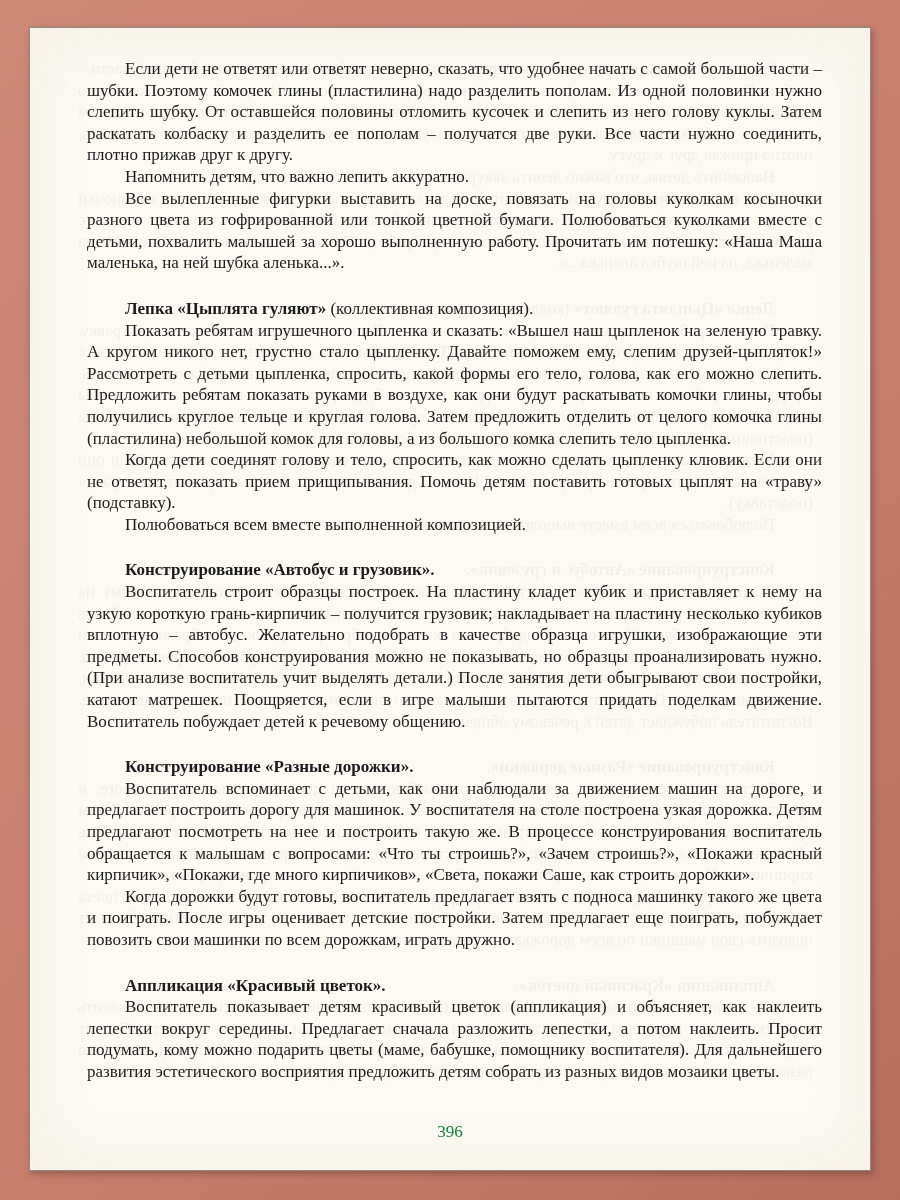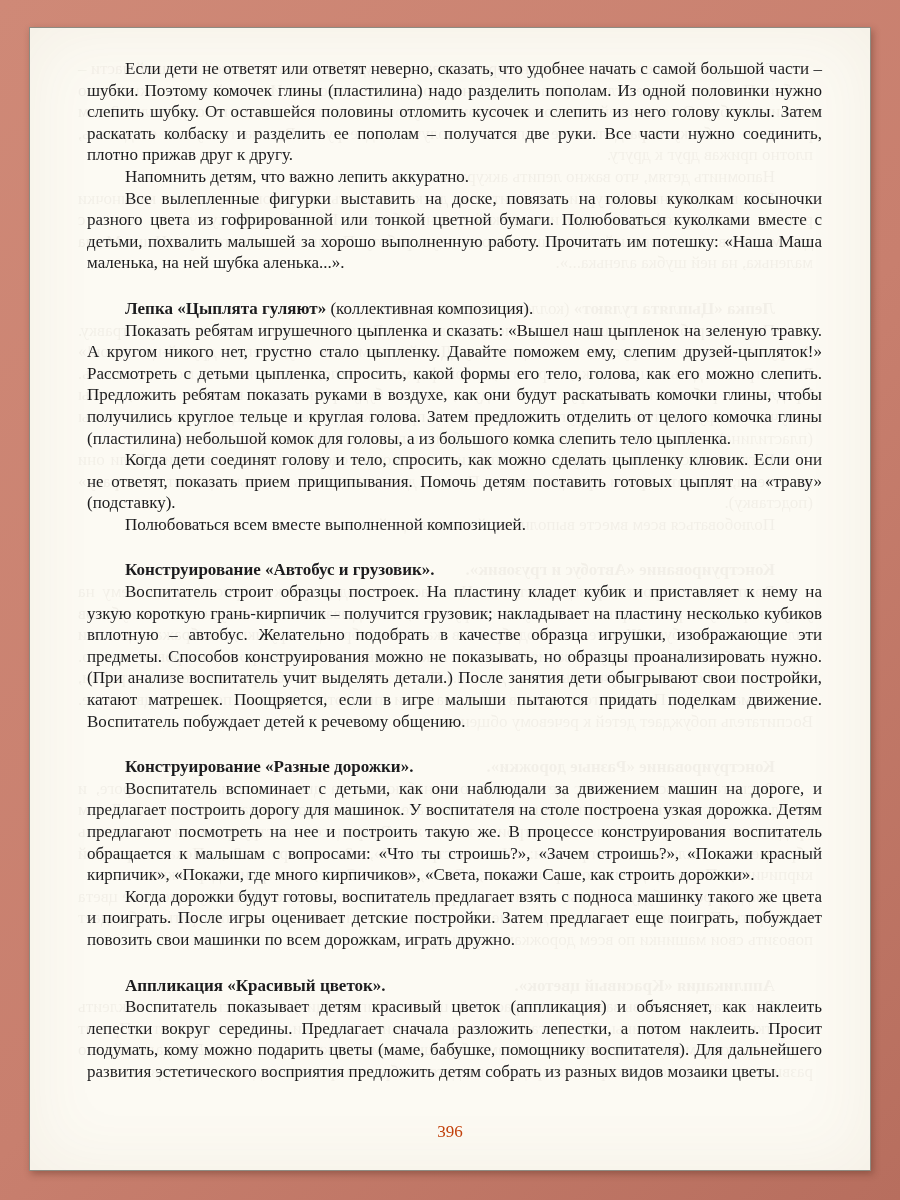--- a/index.html
+++ b/index.html
@@ -42,21 +42,21 @@
     text-indent: 38px;
     hyphens: auto;
   }
   p.block.hd { margin-top: 24px; }
   p.block b { font-weight: bold; }
   .page-number {
     position: absolute;
     left: 0; right: 0; bottom: 28px;
     text-align: center;
     font-size: 17px;
-    color: #c2410c;
+    color: #15803d;
   }
 </style>
 </head>
 <body>
 
 <div class="frame">
   <div class="page">
     <div class="layer ghost" aria-hidden="true">
         <p class="block"><b></b><span>Если дети не ответят или ответят неверно, сказать, что удобнее начать с самой большой части – шубки. Поэтому комочек глины (пластилина) надо разделить пополам. Из одной половинки нужно слепить шубку. От оставшейся половины отломить кусочек и слепить из него голову куклы. Затем раскатать колбаску и разделить ее пополам – получатся две руки. Все части нужно соединить, плотно прижав друг к другу.</span></p>
         <p class="block"><b></b><span>Напомнить детям, что важно лепить аккуратно.</span></p>

